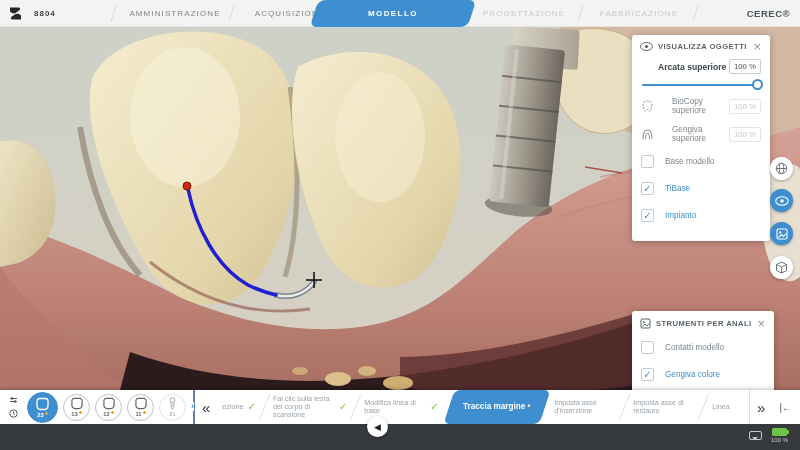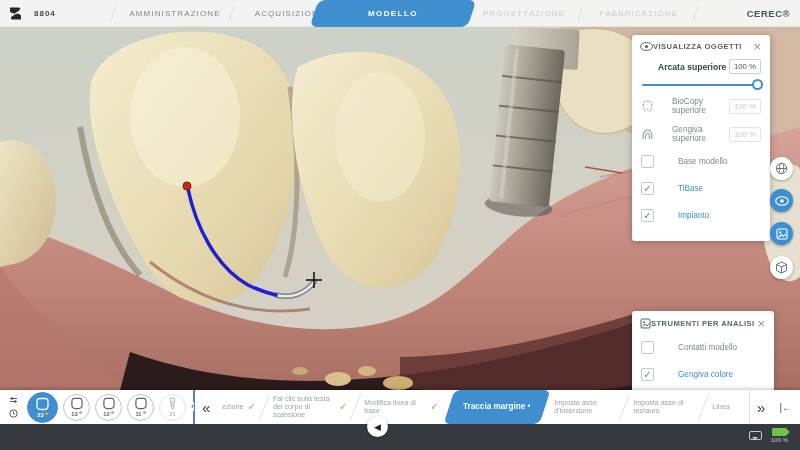--- a/index.html
+++ b/index.html
@@ -16,38 +16,38 @@
   .tab.active { background:#3e8ed0; transform:skewX(-18deg); border-radius:7px; color:#fff; font-weight:bold; letter-spacing:1.4px; }
   .tab.active span { transform:skewX(18deg); }
   .tab-sep { position:absolute; top:6px; width:1px; height:15px; background:#d8dbdd; transform:skewX(-18deg); }
   #brand { position:absolute; right:10px; top:8px; font-size:9.5px; font-weight:bold; letter-spacing:.5px; color:#4a5560; }
 
   
   #scene { position:absolute; top:27px; left:0; }
 
   
   .panel { position:absolute; background:#fff; border-radius:3px; box-shadow:0 1px 7px rgba(0,0,0,.28); z-index:20; }
-  .panel-head { display:flex; align-items:center; padding:7px 8px 5px 8px; }
+  .panel-head { display:flex; align-items:center; gap:5px; padding:7px 8px 5px 8px; }
   .panel-title { flex:1; font-size:7.6px; letter-spacing:.45px; color:#5a646b; font-weight:bold; white-space:nowrap; overflow:hidden; }
   .panel-close { font-size:13px; line-height:9px; color:#8a9399; cursor:pointer; padding:0 1px; }
   #panel-visualizza { left:632px; top:35px; width:138px; height:206px; }
   #panel-strumenti { left:632px; top:311px; width:142px; height:89px; }
 
   .slider-row { display:flex; align-items:center; justify-content:space-between; padding:3px 9px 0 26px; }
   .slider-label { font-size:8.6px; font-weight:bold; color:#3c464d; }
   .valbox { border:1px solid #c9cfd3; border-radius:2px; font-size:7.8px; color:#4a555b; padding:2px 4px; min-width:30px; text-align:right; background:#fff; }
   .valbox.dim { border-color:#e1e5e8; color:#c3cacf; }
   .slider-track { position:relative; margin:10px 10px 6px 10px; height:2px; background:#3e8ed0; border-radius:1px; }
   .slider-knob { position:absolute; right:-3px; top:-5px; width:11px; height:11px; border:2px solid #3e8ed0; border-radius:50%; background:#fff; cursor:pointer; }
 
   .obj-row { display:flex; align-items:center; gap:18px; padding:5px 9px; }
   .obj-row .obj-icon { color:#8d979d; display:flex; }
   .obj-label { flex:1; font-size:8.2px; color:#7d878e; }
 
-  .chk-row { display:flex; align-items:center; gap:24px; padding:7px 9px; cursor:pointer; }
+  .chk-row { display:flex; align-items:center; gap:11px; padding:7px 9px; cursor:pointer; }
   .chk-box { width:13px; height:13px; border:1px solid #c3cacf; border-radius:2px; display:flex; align-items:center; justify-content:center; font-size:10px; color:#3e8ed0; background:#fff; }
   .chk-label { font-size:8.2px; color:#7d878e; }
   .chk-row.checked .chk-label { color:#3e8ed0; }
 
   
   .side-btn { position:absolute; right:7px; width:23px; height:23px; border-radius:50%; background:#fff; box-shadow:0 1px 3px rgba(0,0,0,.3); display:flex; align-items:center; justify-content:center; color:#6a747a; cursor:pointer; z-index:25; }
   .side-btn.active { background:#3e8ed0; color:#fff; }
 
   
   #phasebar { position:absolute; top:390px; left:0; width:800px; height:34px; background:#fff; box-shadow:0 -1px 4px rgba(0,0,0,.25); display:flex; align-items:center; z-index:30; }

